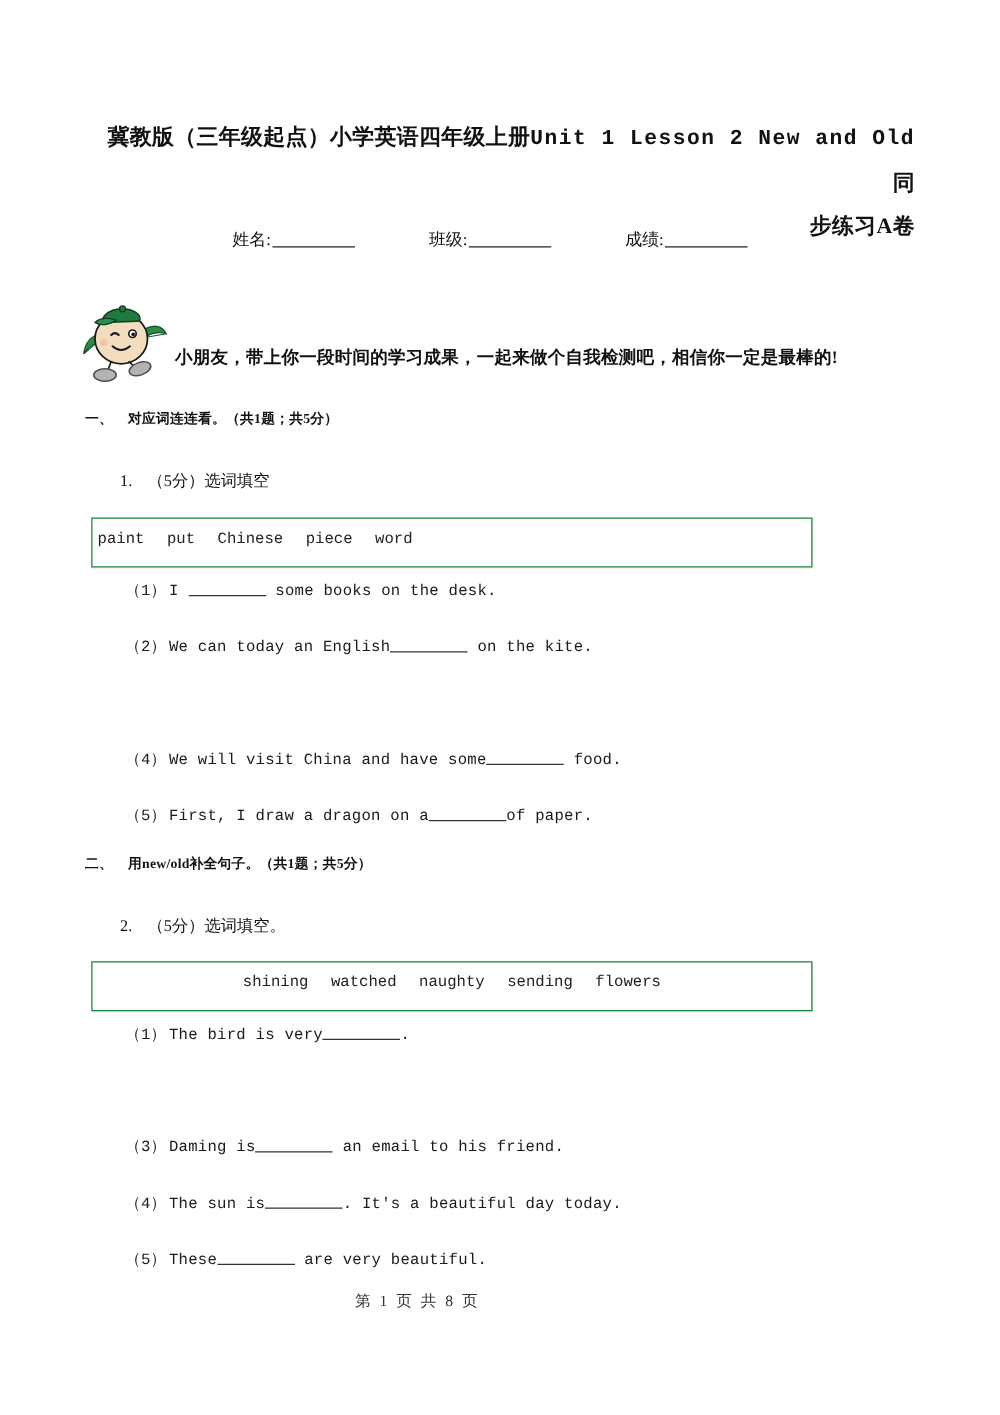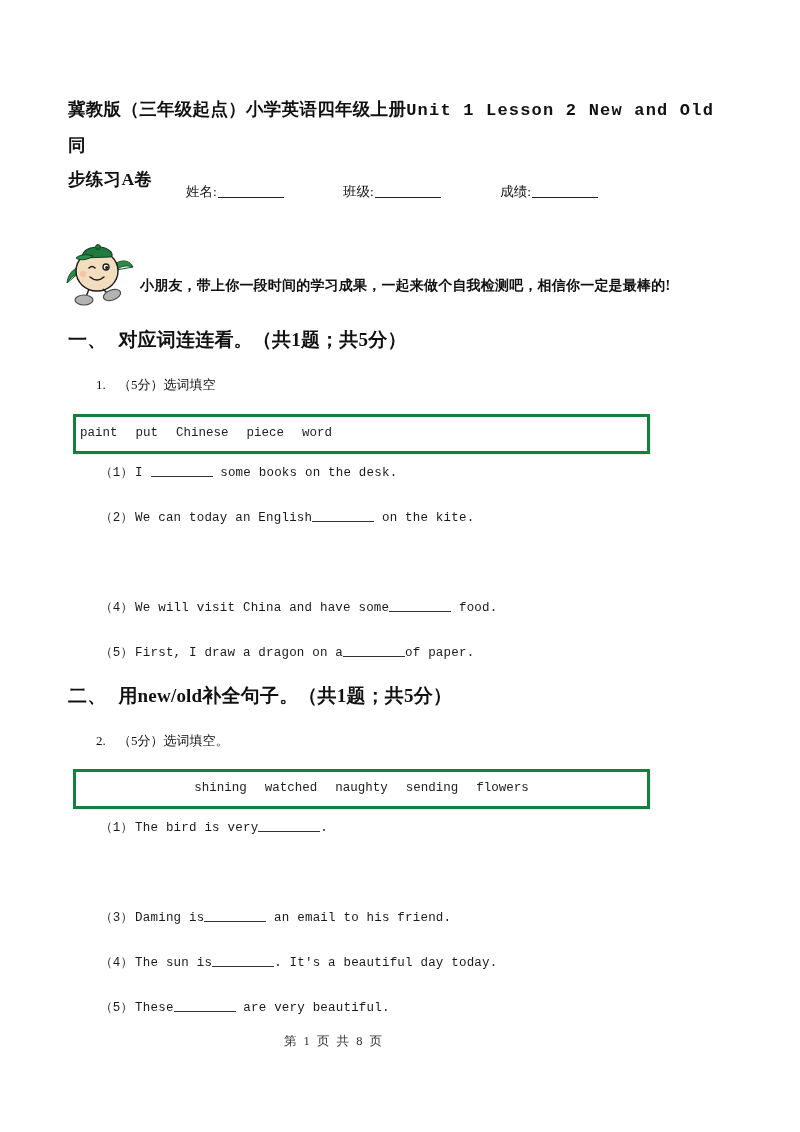--- a/index.html
+++ b/index.html
@@ -23,21 +23,21 @@
     width: 800px;
     height: 1132px;
   }
 
   
   .doc-title {
     position: absolute;
     left: 68px;
     top: 92px;
     width: 664px;
-    text-align: left;
+    text-align: right;
     font-weight: bold;
     font-size: 17.5px;
     line-height: 34px;
     letter-spacing: 0.3px;
     color: #111;
   }
   .doc-title .en {
     font-family: "Liberation Mono", "DejaVu Sans Mono", monospace;
     font-weight: bold;
     letter-spacing: 1.2px;
@@ -92,21 +92,21 @@
     letter-spacing: 0.2px;
     color: #111;
     white-space: nowrap;
     font-family: Liberation Serif, serif;
   }
 
   
   .section-heading {
     position: absolute;
     left: 68px;
-    font-size: 19px;
+    font-size: 11px;
     font-weight: bold;
     color: #111;
     white-space: nowrap;
     letter-spacing: 0.2px;
   }
   .section-heading .num { margin-right: 12px; }
 
   
   .question-line {
     position: absolute;
@@ -119,21 +119,21 @@
     display: inline-block;
     min-width: 22px;
   }
 
   
   .word-bank {
     position: absolute;
     left: 73px;
     width: 577px;
     height: 40px;
-    border: 3px solid #15803d;
+    border: 1px solid #15803d;
     box-sizing: border-box;
     background: #ffffff;
     box-shadow: 1px 1px 0 rgba(0,0,0,0.07);
   }
   .word-bank .words {
     position: absolute;
     top: 9px;
     font-family: "Liberation Mono", "DejaVu Sans Mono", monospace;
     font-size: 12.5px;
     color: #222;

